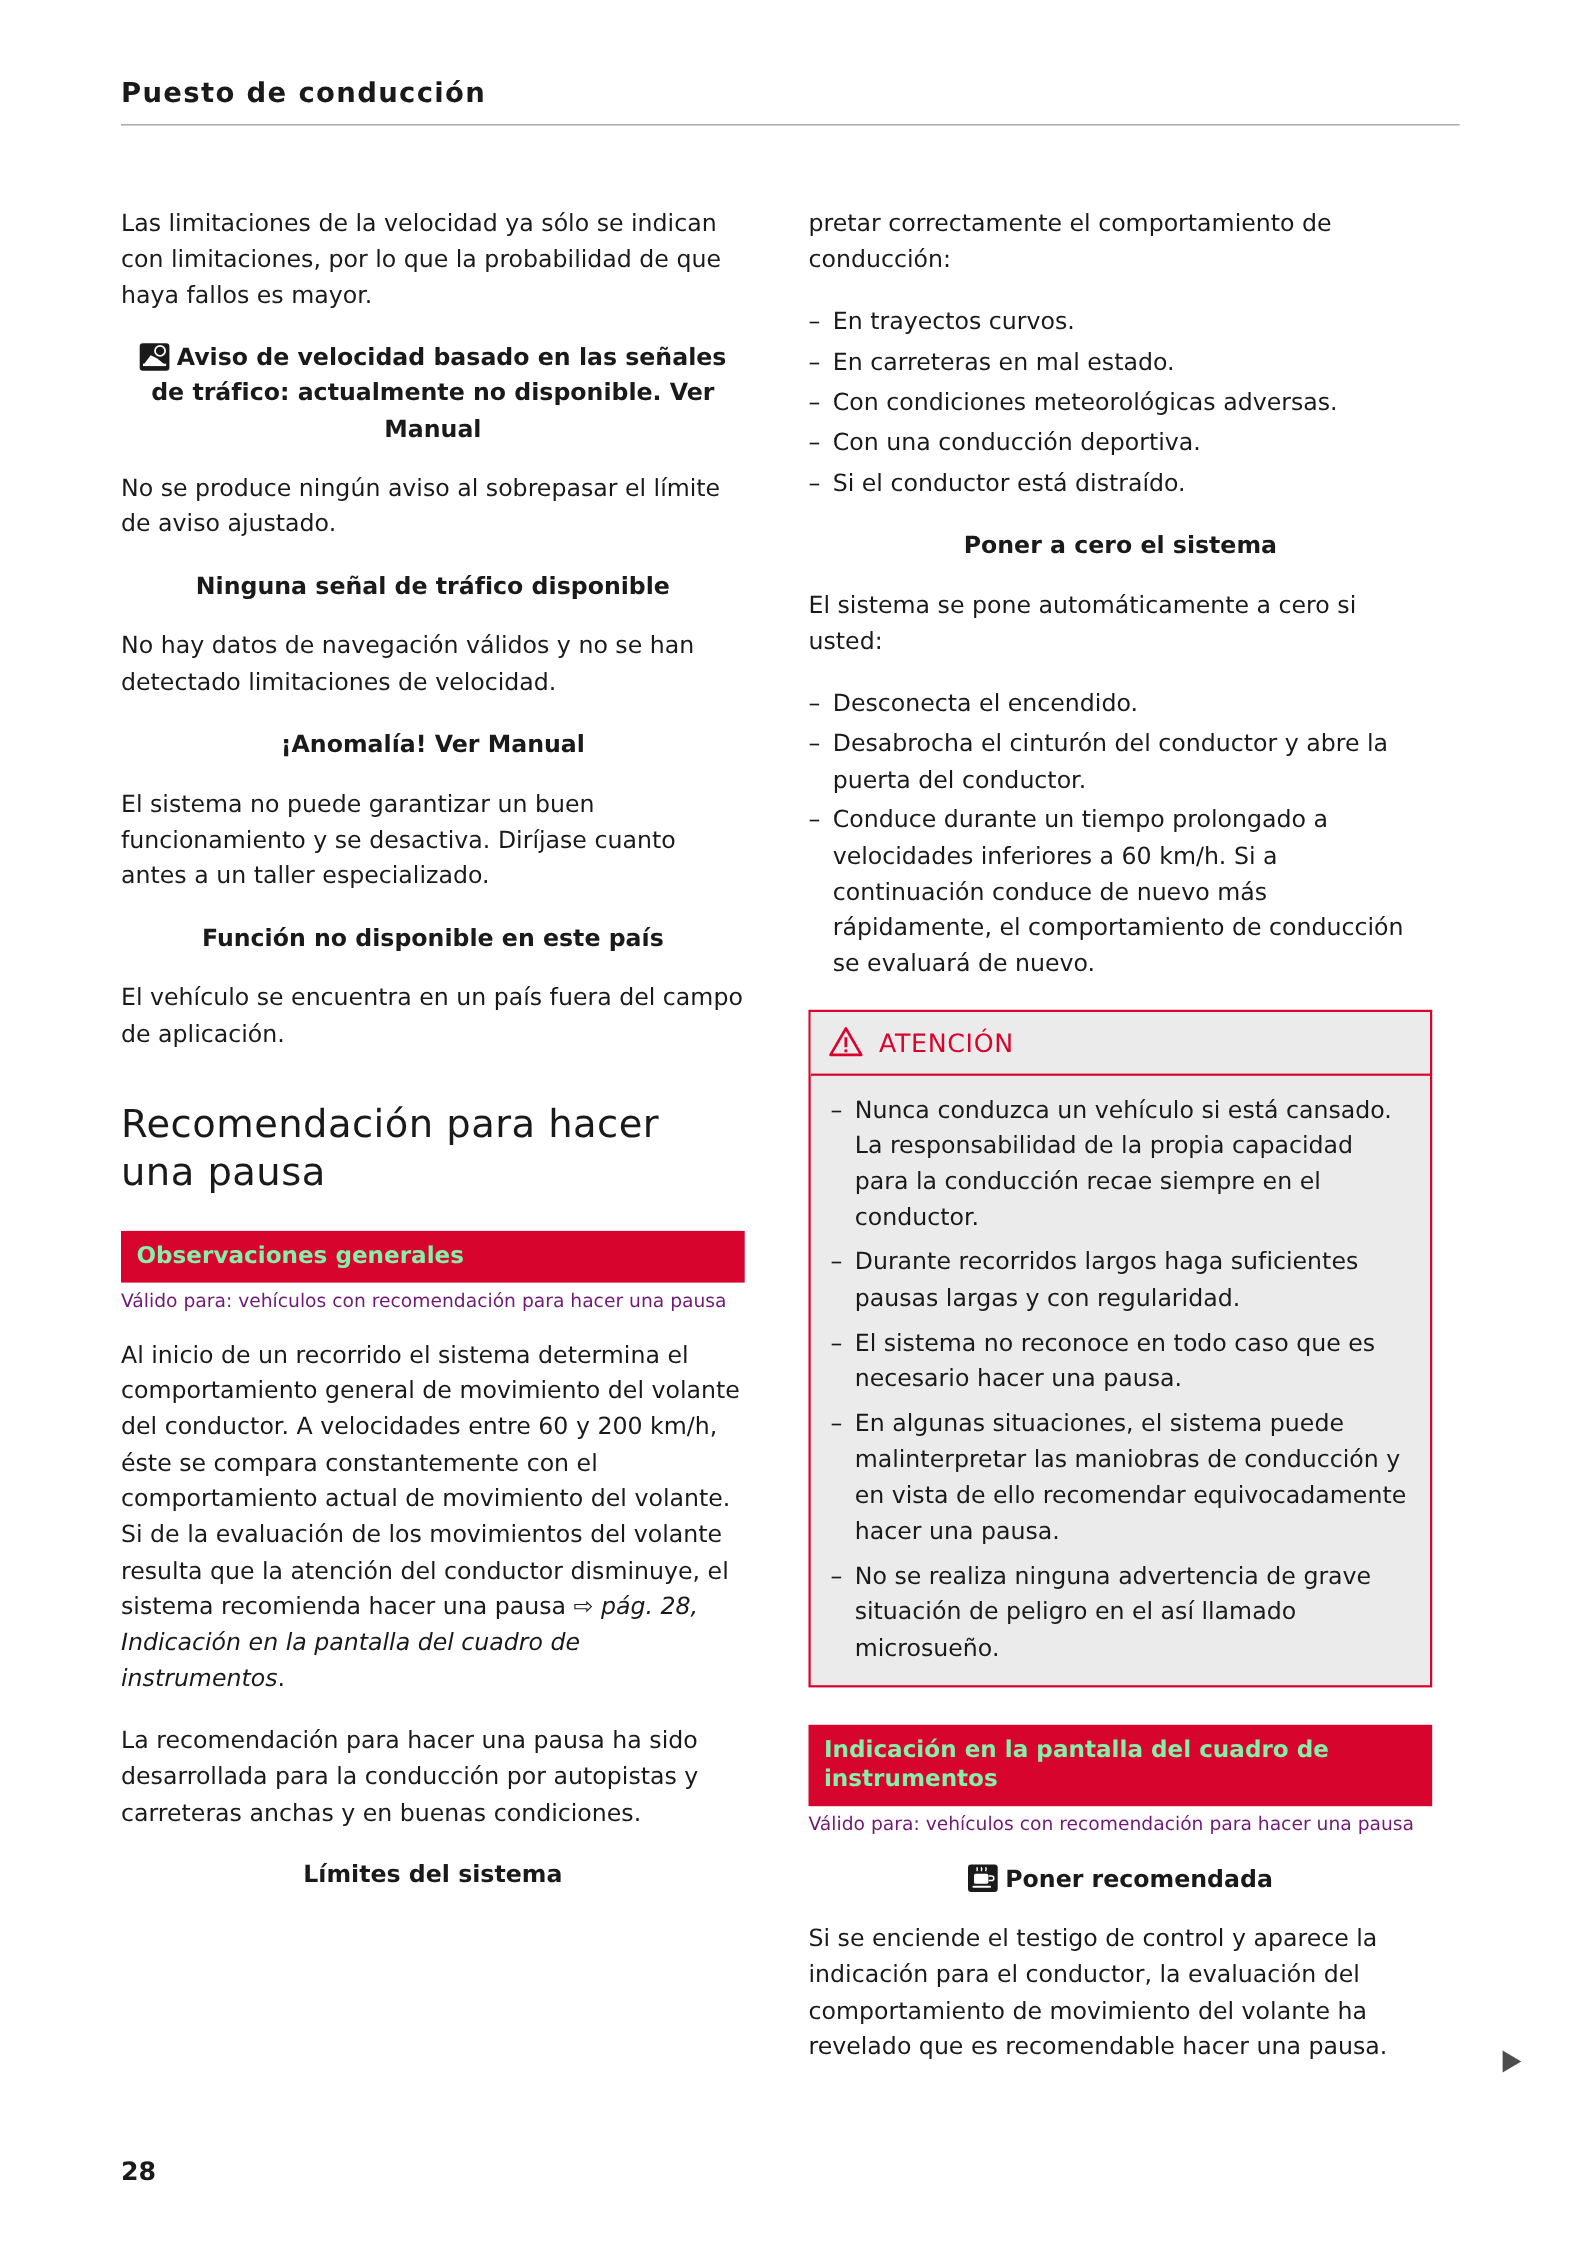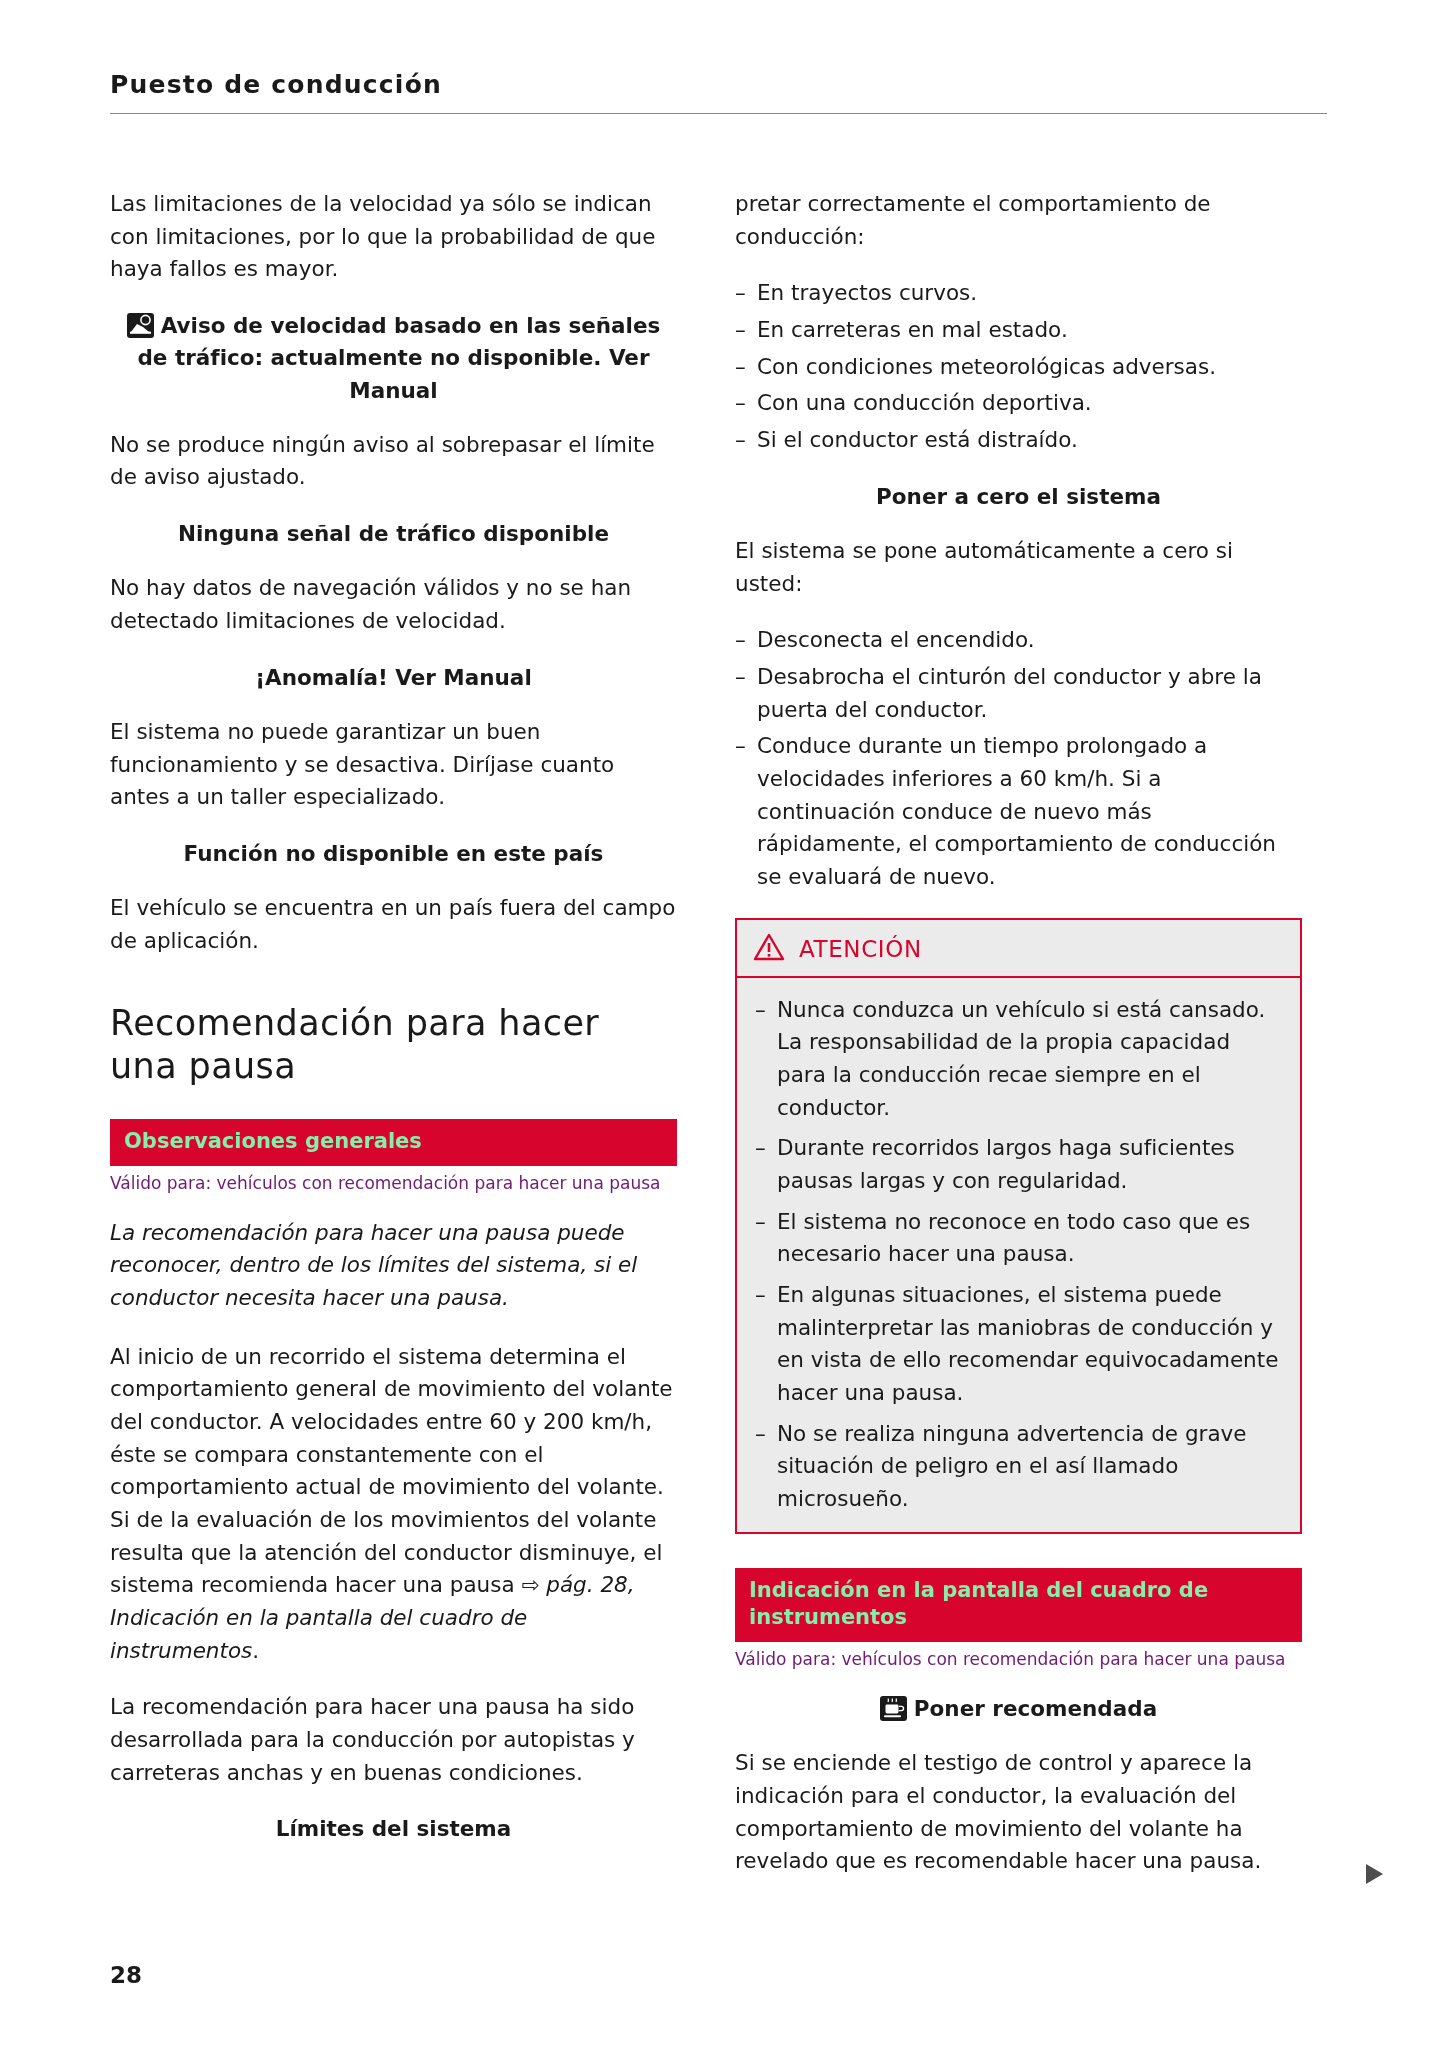--- a/index.html
+++ b/index.html
@@ -198,21 +198,20 @@
       <p>El sistema no puede garantizar un buen funcionamiento y se desactiva. Diríjase cuanto antes a un taller especializado.</p>
 
       <div class="bold-head">Función no disponible en este país</div>
       <p>El vehículo se encuentra en un país fuera del campo de aplicación.</p>
 
       <h1 class="bighead">Recomendación para hacer una pausa</h1>
 
       <div class="redbar">Observaciones generales</div>
       <div class="validfor">Válido para: vehículos con recomendación para hacer una pausa</div>
 
-      <div class="italic-block">La recomendación para hacer una pausa puede reconocer, dentro de los límites del sistema, si el conductor necesita hacer una pausa.</div>
 
       <p><span>Al inicio de un recorrido el sistema determina el comportamiento general de movimiento del volante del conductor. A velocidades entre 60 y 200 km/h, éste se compara constantemente con el comportamiento actual de movimiento del volante. Si de la evaluación de los movimientos del volante resulta que la atención del conductor disminuye, el sistema recomienda hacer una pausa </span><span style="font-style:italic">⇨ pág. 28, Indicación en la pantalla del cuadro de instrumentos</span><span>.</span></p>
 
       <p>La recomendación para hacer una pausa ha sido desarrollada para la conducción por autopistas y carreteras anchas y en buenas condiciones.</p>
 
       <div class="bold-head">Límites del sistema</div>
 
     </div>
 
     <div class="col">

